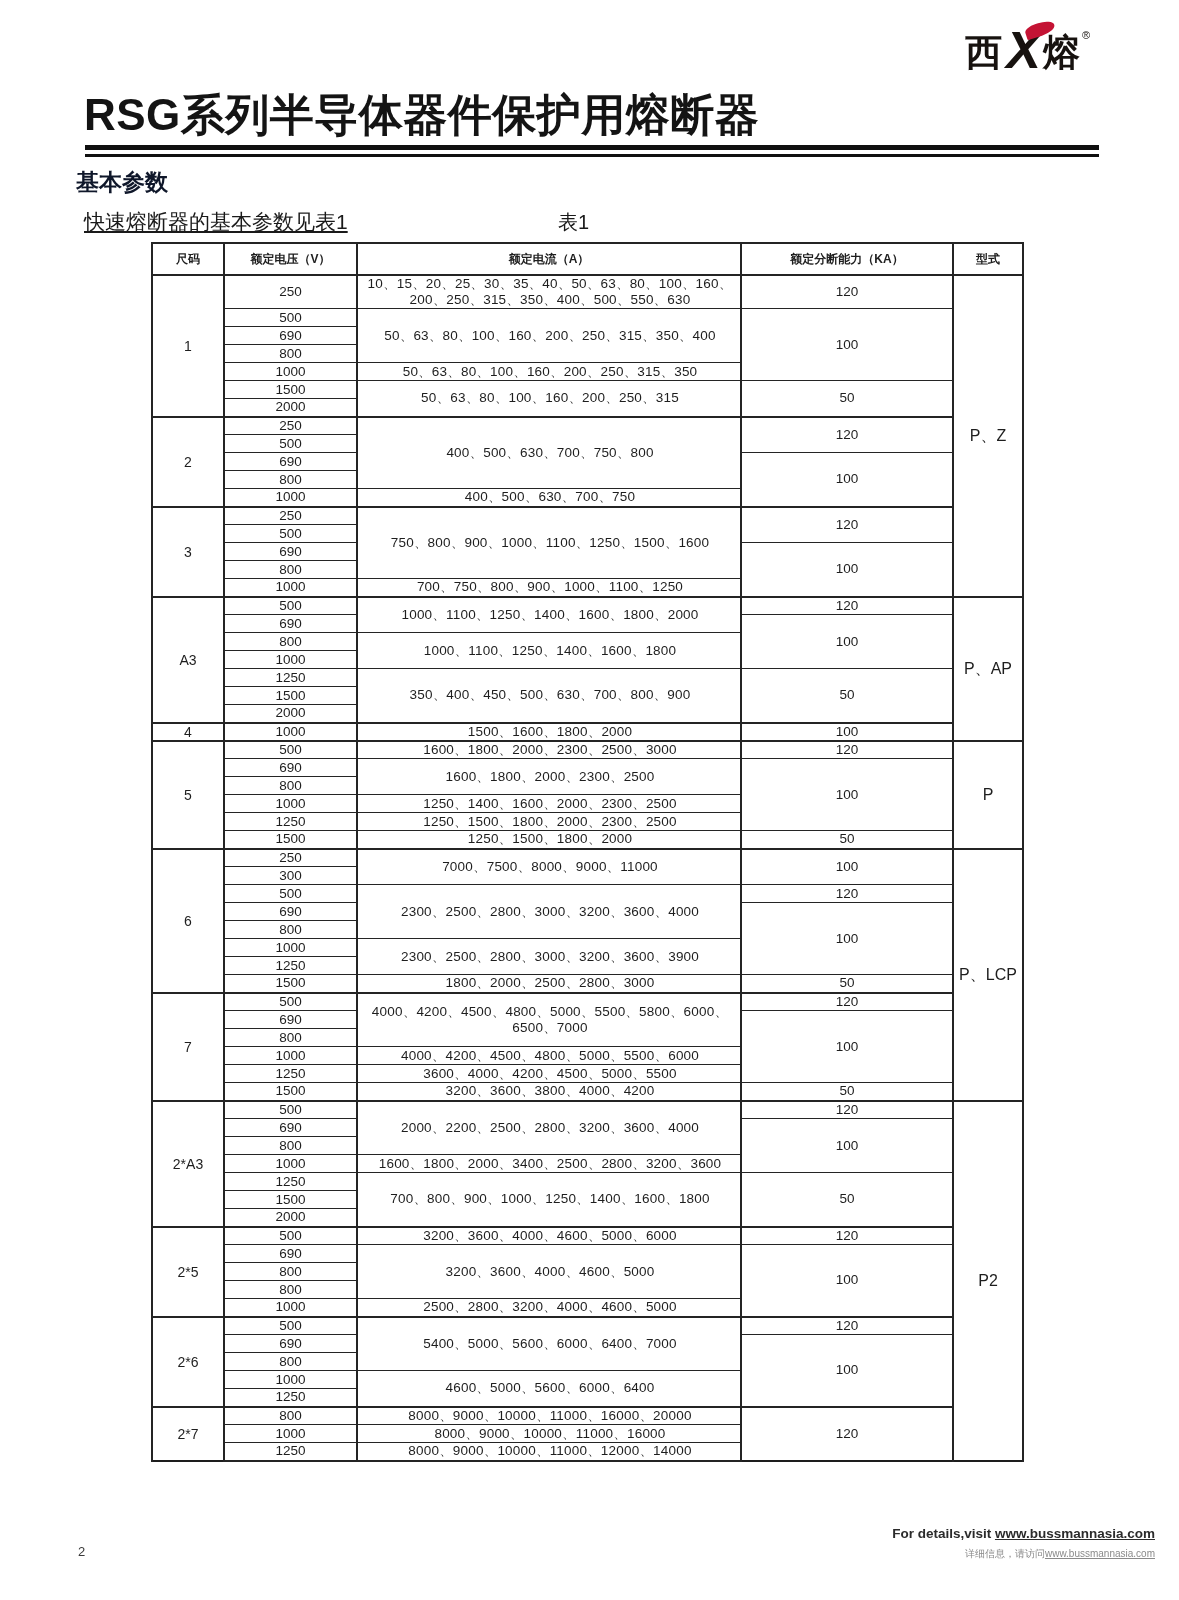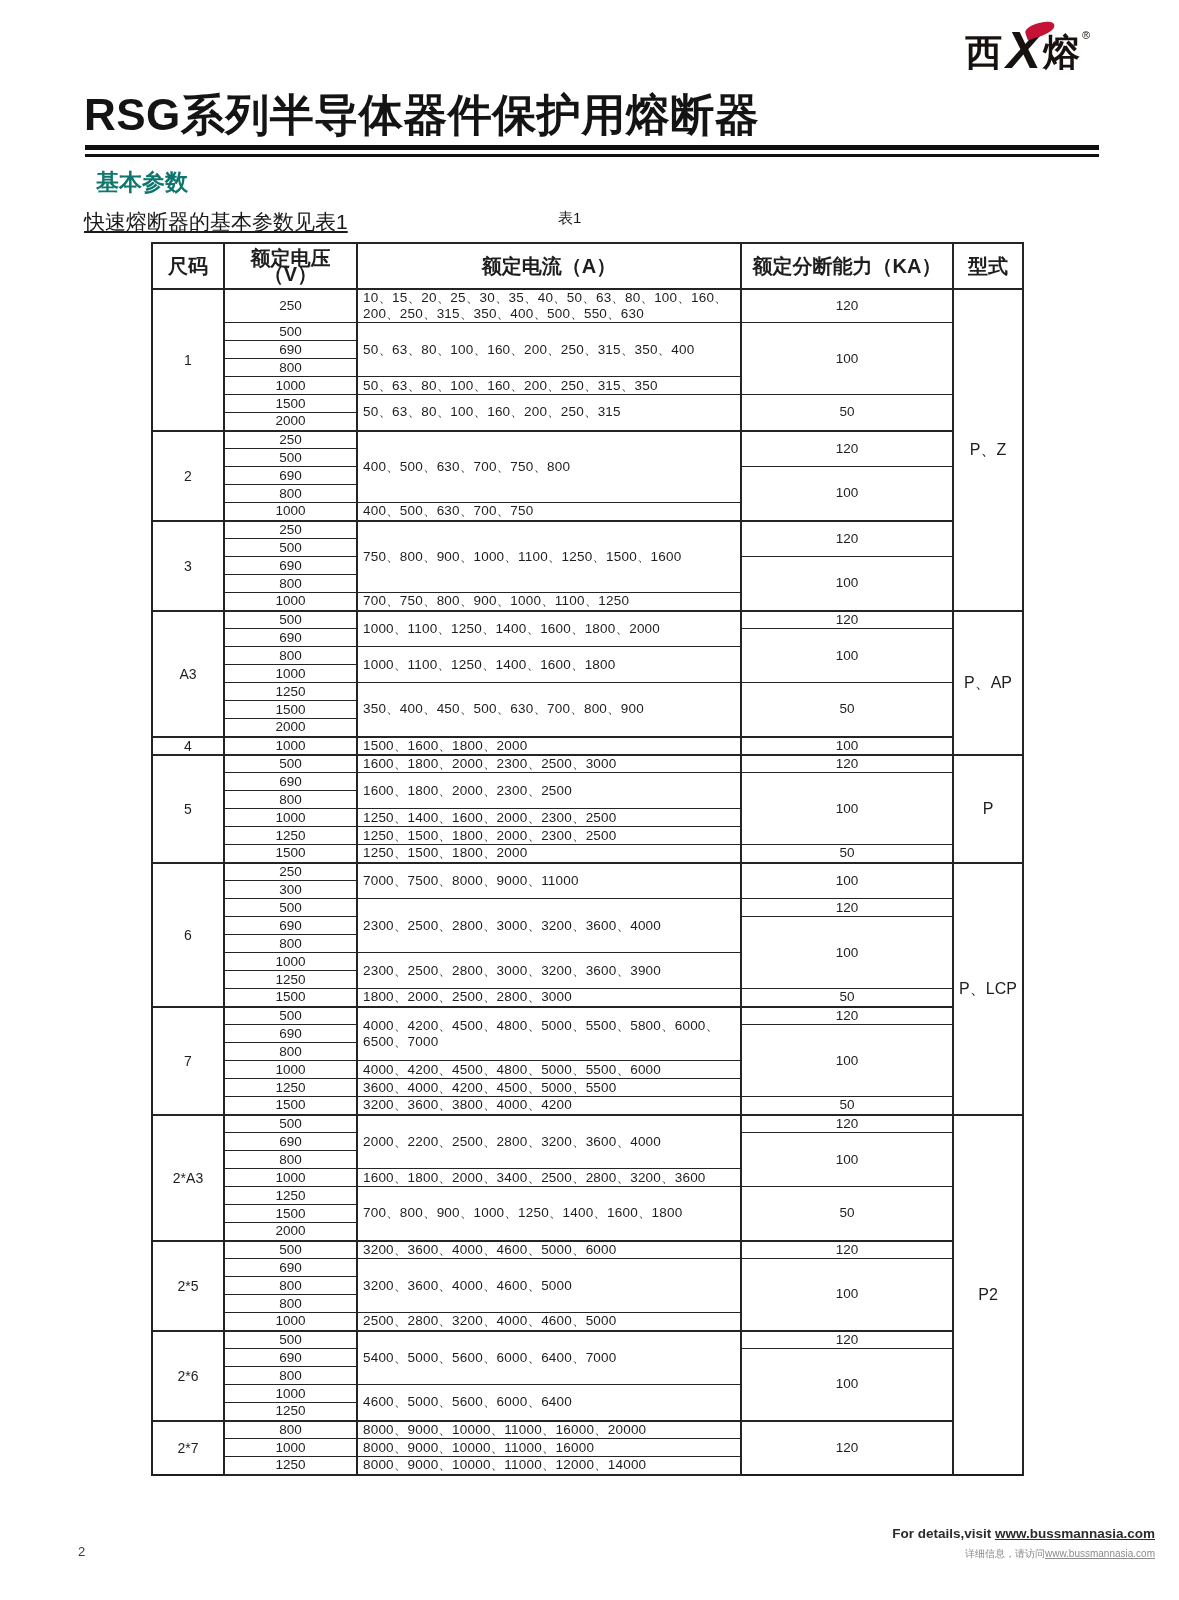--- a/index.html
+++ b/index.html
@@ -10,33 +10,33 @@
   .logo{position:absolute;top:34px;right:89px;display:flex;align-items:flex-start;line-height:1;}
   .logo .han{font-size:37px;font-weight:900;color:#17120f;letter-spacing:0;}
   .logo .mono{position:relative;font-size:52px;font-weight:900;font-style:italic;color:#17120f;margin:-10px 2px 0 4px;}
   .logo .swoosh{position:absolute;top:-1px;right:-14px;width:30px;height:13px;background:#c41334;border-radius:50% 60% 60% 10%;transform:rotate(-18deg);}
   .logo .reg{font-size:11px;color:#17120f;margin:-4px 0 0 2px;}
 
   
   .doc-title{position:absolute;left:84px;top:86px;font-size:44px;font-weight:bold;color:#141414;letter-spacing:0.5px;}
   .title-rule{position:absolute;left:85px;right:80px;top:145px;height:4px;border-top:5px solid #101010;border-bottom:3px solid #101010;}
 
-  .section-heading{position:absolute;left:96px;top:167px;font-size:23px;font-weight:bold;color:#0f766e;}
+  .section-heading{position:absolute;left:76px;top:167px;font-size:23px;font-weight:bold;color:#0f172a;}
   .intro-text{position:absolute;left:84px;top:208px;font-size:21px;color:#1a1a1a;text-decoration:underline;}
-  .table-caption{position:absolute;left:558px;top:209px;font-size:15px;color:#1a1a1a;}
+  .table-caption{position:absolute;left:558px;top:209px;font-size:20px;color:#1a1a1a;}
 
   
   .tbl-wrap{position:absolute;left:151px;top:242px;}
   table{border-collapse:collapse;table-layout:fixed;width:871px;}
   th,td{border:1px solid #242424;border-left-width:2px;border-right-width:2px;box-sizing:border-box;
         font-size:13.5px;color:#1e1e1e;text-align:center;vertical-align:middle;padding:0 3px;height:18px;line-height:16px;}
-  th{height:46px;font-size:20px;font-weight:bold;border-bottom-width:2px;border-top-width:2px;}
+  th{height:32px;font-size:12px;font-weight:bold;border-bottom-width:2px;border-top-width:2px;}
   tr.gs td{border-top-width:2px;}
   table{border:2px solid #1d1d1d;}
-  td.col-cur{text-align:left;padding-left:5px;letter-spacing:0.2px;}
+  td.col-cur{text-align:center;padding-left:5px;letter-spacing:0.2px;}
   td.col-size{font-size:14px;}
   td.col-type{font-size:16px;}
   td:last-child{border-right-width:2px;}
   tbody tr:last-child td{border-bottom-width:2px;}
 
   
   .footer{position:absolute;right:24px;top:1524px;text-align:right;line-height:20px;}
   .footer .l1{font-size:13.5px;color:#2b2b2b;font-weight:bold;}
   .footer .l2{font-size:10px;color:#8a8a8a;}
   .footer a, .footer .url{text-decoration:underline;color:inherit;cursor:pointer;margin-top:24px;}

